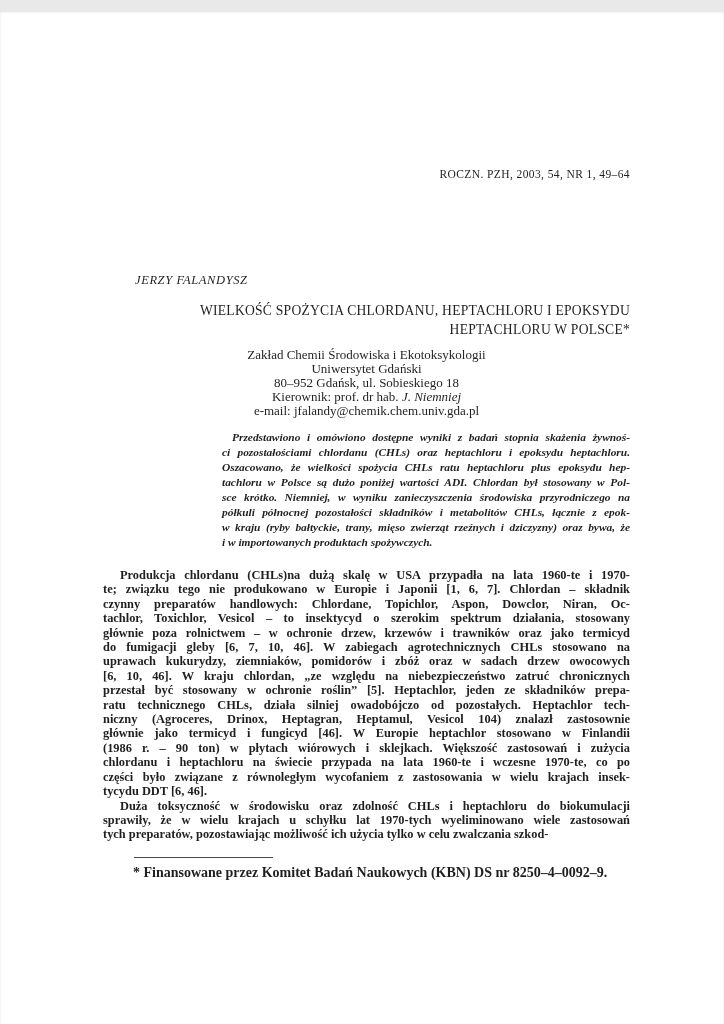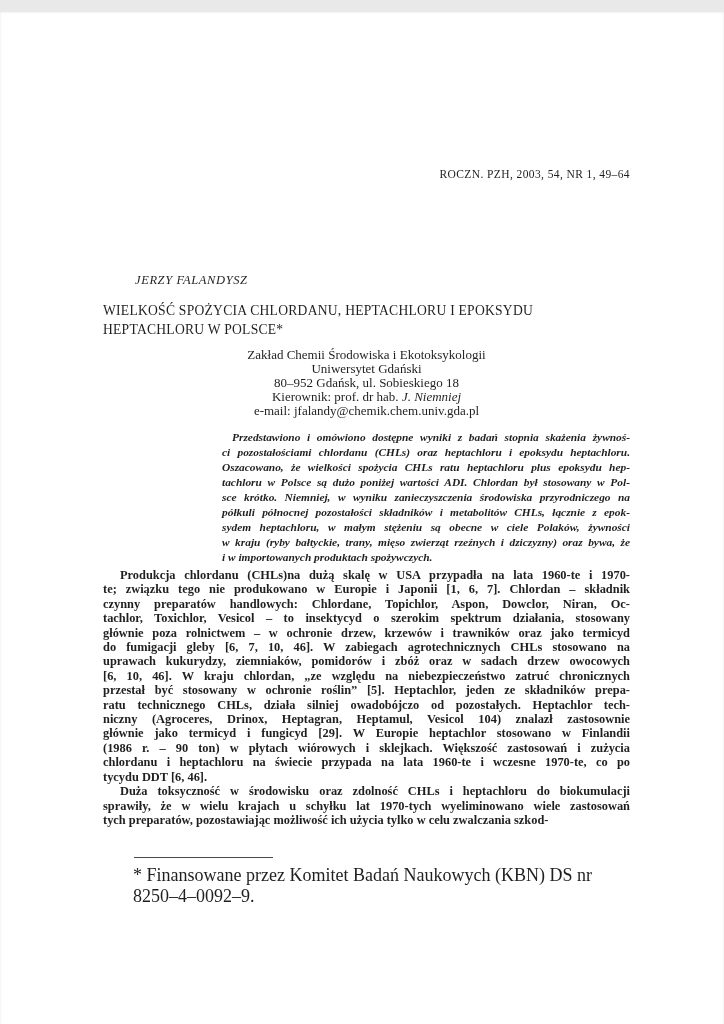--- a/index.html
+++ b/index.html
@@ -17,21 +17,21 @@
   .journal-ref {
     position: absolute; top: 156px; left: 103px; width: 527px;
     text-align: right; font-size: 11.5px; letter-spacing: 0.4px;
   }
   .author {
     position: absolute; top: 261px; left: 135px;
     font-style: italic; font-size: 12.5px; letter-spacing: 0.6px;
   }
   .title {
     position: absolute; top: 289px; left: 103px; width: 527px;
-    text-align: left; font-size: 13.6px; line-height: 19px; letter-spacing: 0.25px;
+    text-align: right; font-size: 13.6px; line-height: 19px; letter-spacing: 0.25px;
   }
   .affiliation {
     position: absolute; top: 336px; left: 103px; width: 527px;
     text-align: center; font-size: 13px; line-height: 14.1px;
   }
   .affiliation .it { font-style: italic; }
   .abstract {
     position: absolute; top: 418px; left: 222px; width: 408px;
     font-style: italic; font-size: 11.4px; line-height: 15px;
   }
@@ -42,21 +42,22 @@
   }
   .para .tline:first-child { text-indent: 17px; }
   .tline { text-align: justify; text-align-last: justify; white-space: normal; font-weight: bold; }
   .tline.last { text-align-last: left; }
   .footrule {
     position: absolute; top: 845px; left: 134px; width: 139px;
     border-top: 1.5px solid #4a4a4a; height: 0;
   }
   .footnote {
     position: absolute; top: 853px; left: 133px; width: 500px;
-    font-size: 18px;
+    font-size: 14px;
+    font-weight: bold;
   }
 </style>
 </head>
 <body>
 
 <div class="page">
 
   <div class="journal-ref">ROCZN. PZH, 2003, 54, NR 1, 49–64</div>
 
   <div class="author">JERZY FALANDYSZ</div>
@@ -74,41 +75,41 @@
     <div>e-mail: jfalandy@chemik.chem.univ.gda.pl</div>
   </div>
 
   <div class="abstract">
       <div class="tline">Przedstawiono i omówiono dostępne wyniki z badań stopnia skażenia żywnoś-</div>
       <div class="tline">ci pozostałościami chlordanu (CHLs) oraz heptachloru i epoksydu heptachloru.</div>
       <div class="tline">Oszacowano, że wielkości spożycia CHLs ratu heptachloru plus epoksydu hep-</div>
       <div class="tline">tachloru w Polsce są dużo poniżej wartości ADI. Chlordan był stosowany w Pol-</div>
       <div class="tline">sce krótko. Niemniej, w wyniku zanieczyszczenia środowiska przyrodniczego na</div>
       <div class="tline">półkuli północnej pozostałości składników i metabolitów CHLs, łącznie z epok-</div>
-      <div class="tline">sydem heptachloru, w małym stężeniu są obecne w ciele Polaków, żywności</div>
       <div class="tline">w kraju (ryby bałtyckie, trany, mięso zwierząt rzeźnych i dziczyzny) oraz bywa, że</div>
       <div class="tline last">i w importowanych produktach spożywczych.</div>
     </div>
 
   <div class="body-text">
     <div class="para">
         <div class="tline">Produkcja chlordanu (CHLs)na dużą skalę w USA przypadła na lata 1960-te i 1970-</div>
         <div class="tline">te; związku tego nie produkowano w Europie i Japonii [1, 6, 7]. Chlordan – składnik</div>
         <div class="tline">czynny preparatów handlowych: Chlordane, Topichlor, Aspon, Dowclor, Niran, Oc-</div>
         <div class="tline">tachlor, Toxichlor, Vesicol – to insektycyd o szerokim spektrum działania, stosowany</div>
         <div class="tline">głównie poza rolnictwem – w ochronie drzew, krzewów i trawników oraz jako termicyd</div>
         <div class="tline">do fumigacji gleby [6, 7, 10, 46]. W zabiegach agrotechnicznych CHLs stosowano na</div>
         <div class="tline">uprawach kukurydzy, ziemniaków, pomidorów i zbóż oraz w sadach drzew owocowych</div>
         <div class="tline">[6, 10, 46]. W kraju chlordan, „ze względu na niebezpieczeństwo zatruć chronicznych</div>
         <div class="tline">przestał być stosowany w ochronie roślin” [5]. Heptachlor, jeden ze składników prepa-</div>
         <div class="tline">ratu technicznego CHLs, działa silniej owadobójczo od pozostałych. Heptachlor tech-</div>
         <div class="tline">niczny (Agroceres, Drinox, Heptagran, Heptamul, Vesicol 104) znalazł zastosownie</div>
-        <div class="tline">głównie jako termicyd i fungicyd [29]. W Europie heptachlor stosowano w Finlandii</div>
+        <div class="tline">głównie jako termicyd i fungicyd [46]. W Europie heptachlor stosowano w Finlandii</div>
         <div class="tline">(1986 r. – 90 ton) w płytach wiórowych i sklejkach. Większość zastosowań i zużycia</div>
         <div class="tline">chlordanu i heptachloru na świecie przypada na lata 1960-te i wczesne 1970-te, co po</div>
+        <div class="tline">części było związane z równoległym wycofaniem z zastosowania w wielu krajach insek-</div>
         <div class="tline last">tycydu DDT [6, 46].</div>
       </div>
     <div class="para">
         <div class="tline">Duża toksyczność w środowisku oraz zdolność CHLs i heptachloru do biokumulacji</div>
         <div class="tline">sprawiły, że w wielu krajach u schyłku lat 1970-tych wyeliminowano wiele zastosowań</div>
         <div class="tline last">tych preparatów, pozostawiając możliwość ich użycia tylko w celu zwalczania szkod-</div>
       </div>
   </div>
 
   <div class="footrule"></div>

